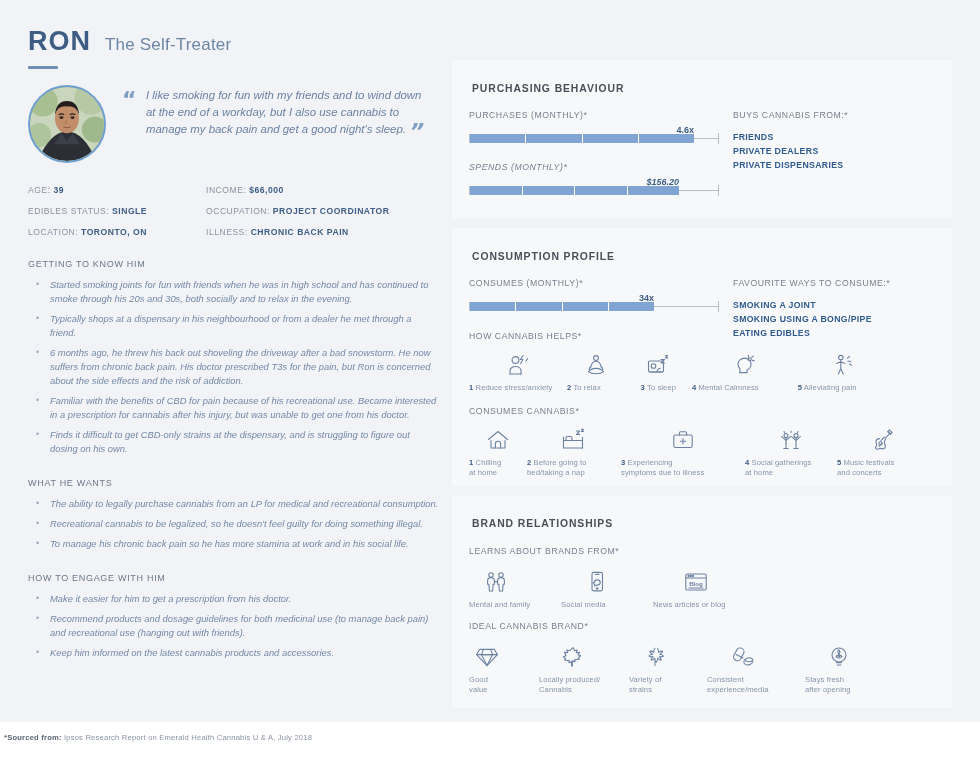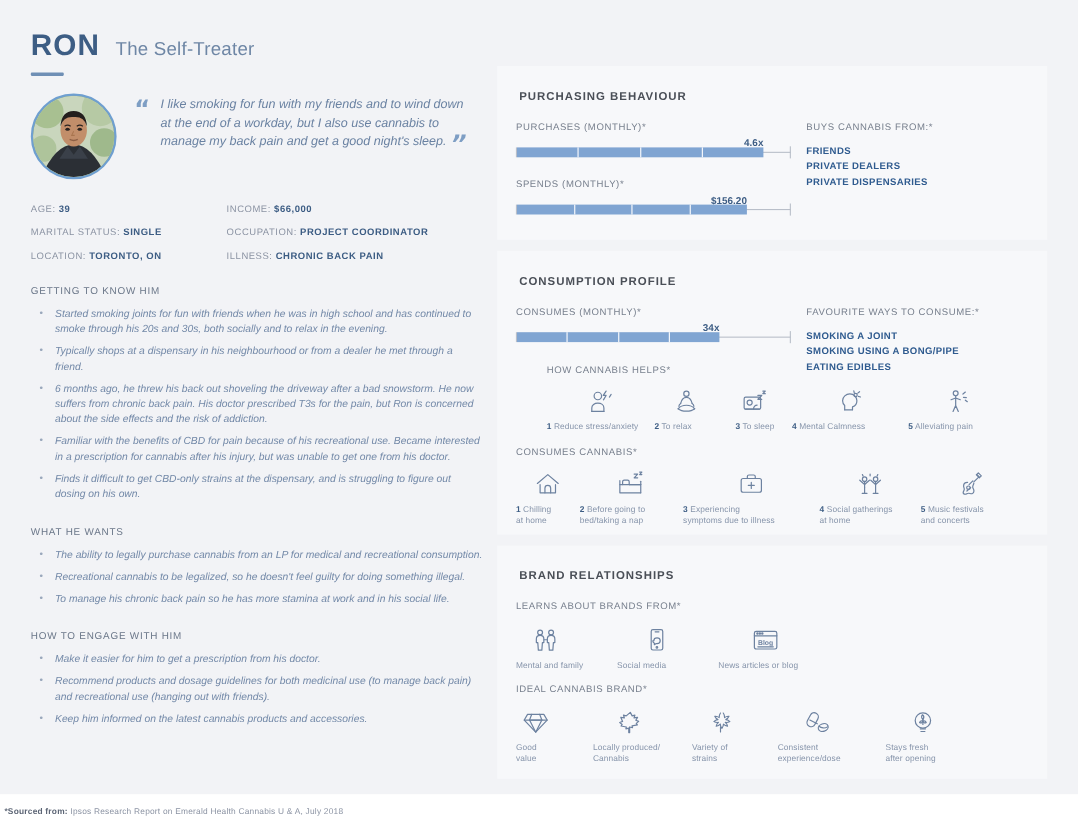--- a/index.html
+++ b/index.html
@@ -180,21 +180,21 @@
       </div>
       <div class="quote-wrap">
         <span class="qmark open">“</span>
         <div class="quote-text"><span>I like smoking for fun with my friends and to wind down at the end of a workday, but I also use cannabis to manage my back pain and get a good night's sleep.</span><span class="qmark close">”</span></div>
       </div>
     </div>
 
     <div class="demo">
       <div class="demo-item"><span>AGE:</span> <b>39</b></div>
       <div class="demo-item"><span>INCOME:</span> <b>$66,000</b></div>
-      <div class="demo-item"><span>MARITAL STATUS:</span> <b>SINGLE</b></div>
+      <div class="demo-item"><span>EDIBLES STATUS:</span> <b>SINGLE</b></div>
       <div class="demo-item"><span>OCCUPATION:</span> <b>PROJECT COORDINATOR</b></div>
       <div class="demo-item"><span>LOCATION:</span> <b>TORONTO, ON</b></div>
       <div class="demo-item"><span>ILLNESS:</span> <b>CHRONIC BACK PAIN</b></div>
     </div>
 
     <div class="sec-head">GETTING TO KNOW HIM</div>
     <ul class="bullets">
       <li>Started smoking joints for fun with friends when he was in high school and has continued to smoke through his 20s and 30s, both socially and to relax in the evening.</li>
       <li>Typically shops at a dispensary in his neighbourhood or from a dealer he met through a friend.</li>
       <li>6 months ago, he threw his back out shoveling the driveway after a bad snowstorm. He now suffers from chronic back pain. His doctor prescribed T3s for the pain, but Ron is concerned about the side effects and the risk of addiction.</li>
@@ -228,21 +228,21 @@
         <div class="bar-endcap"></div>
         <div class="bar-fill" style="width:90%;">
           <i></i>
             <i></i>
             <i></i>
             <i></i>
         </div>
       </div>
     </div>
 
-    <div class="bar-block" style="position:absolute; left:17px; top:102px; width:250px;">
+    <div class="bar-block" style="position:absolute; left:17px; top:102px; width:250px;font-style:italic;">
       <div class="field-label">SPENDS (MONTHLY)*</div>
       <div class="bar-value" style="left:84%; top:15px;">$156.20</div>
       <div class="bar-track">
         <div class="bar-axis"></div>
         <div class="bar-endcap"></div>
         <div class="bar-fill" style="width:84%;">
           <i></i>
             <i></i>
             <i></i>
             <i></i>
@@ -281,21 +281,21 @@
 
     <div style="position:absolute; left:281px; top:50px; width:200px;">
       <div class="field-label">FAVOURITE WAYS TO CONSUME:*</div>
       <div class="blue-list">
         <div>SMOKING A JOINT</div>
         <div>SMOKING USING A BONG/PIPE</div>
         <div>EATING EDIBLES</div>
       </div>
     </div>
 
-    <div style="position:absolute; left:17px; top:103px; width:420px;margin-left:28px;">
+    <div style="position:absolute; left:17px; top:103px; width:420px;">
       <div class="field-label">HOW CANNABIS HELPS*</div>
       <div class="icon-row">
         <div class="icon-cell" style="width:102px;">
           <div class="icon-glyph">
             <svg width="24" height="24" viewBox="0 0 24 24" fill="none" stroke="#6d82a0" stroke-width="1.1" stroke-linecap="round" stroke-linejoin="round">
               <circle cx="9.5" cy="7" r="3.4"></circle>
               <path d="M4 21v-3.2c0-2.5 2.4-4.3 5.5-4.3s5.5 1.8 5.5 4.3V21"></path>
               <path d="M4 21h11"></path>
               <path d="M17 2.5l-2.6 4h2.6l-2.4 4"></path>
               <path d="M20 8l1.6-2.4"></path>
@@ -497,21 +497,21 @@
         </div>
         <div class="icon-cell" style="width:98px;">
           <div class="icon-glyph" style="justify-content:flex-start; padding-left:24px;">
             <svg width="26" height="24" viewBox="0 0 26 24" fill="none" stroke="#6d82a0" stroke-width="1.1" stroke-linecap="round" stroke-linejoin="round">
               <rect x="4" y="2.6" width="7.6" height="13.4" rx="3.8" transform="rotate(28 7.8 9.3)"></rect>
               <path d="M5.2 9.6l6.8 3.4"></path>
               <ellipse cx="17.4" cy="16.4" rx="4.6" ry="3.4" transform="rotate(-18 17.4 16.4)"></ellipse>
               <path d="M13.6 15.2c2 1.8 5.4 2.2 7.6.6"></path>
             </svg>
           </div>
-          <div class="icon-cap"><span>Consistent</span><br><span>experience/dose</span></div>
+          <div class="icon-cap"><span>Consistent</span><br><span>experience/media</span></div>
         </div>
         <div class="icon-cell" style="width:95px;">
           <div class="icon-glyph" style="justify-content:flex-start; padding-left:22px;">
             <svg width="24" height="24" viewBox="0 0 24 24" fill="none" stroke="#6d82a0" stroke-width="1.1" stroke-linecap="round" stroke-linejoin="round">
               <circle cx="12" cy="10" r="7"></circle>
               <path d="M9.6 17.6h4.8M10.2 20h3.6"></path>
               <path d="M12 13.6V9.2"></path>
               <path d="M12 9.2c-1.6-1.6-1.4-3.4-.4-4.4 1.2.8 1.6 2.6.4 4.4z"></path>
               <path d="M12 10.6c1.4-.4 2.6.2 3 1.2-1 .8-2.4.6-3-1.2z"></path>
               <path d="M12 10.6c-1.4-.4-2.6.2-3 1.2 1 .8 2.4.6 3-1.2z"></path>

